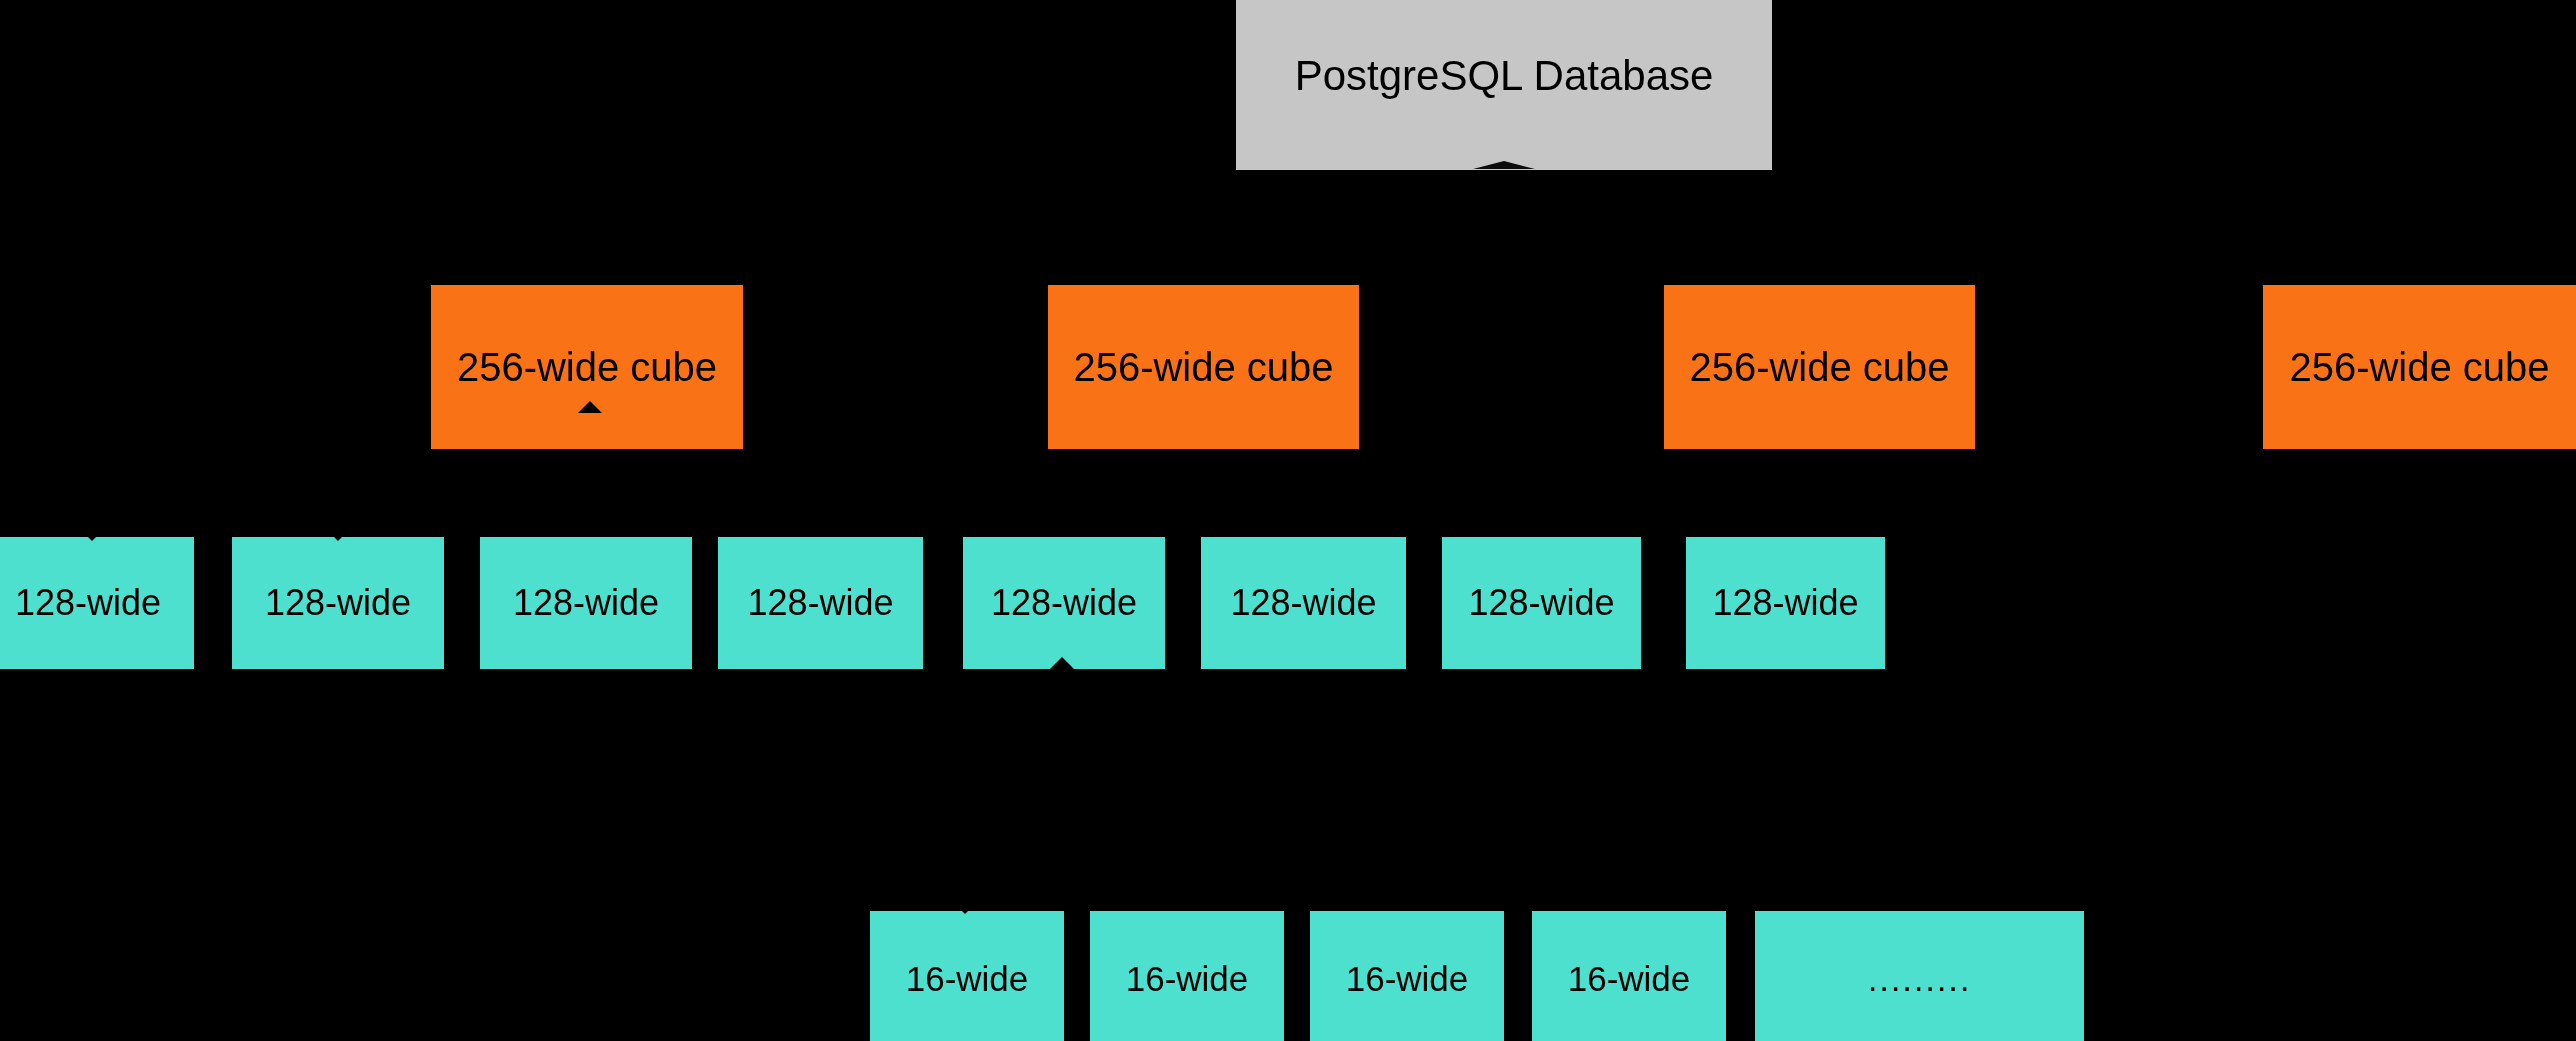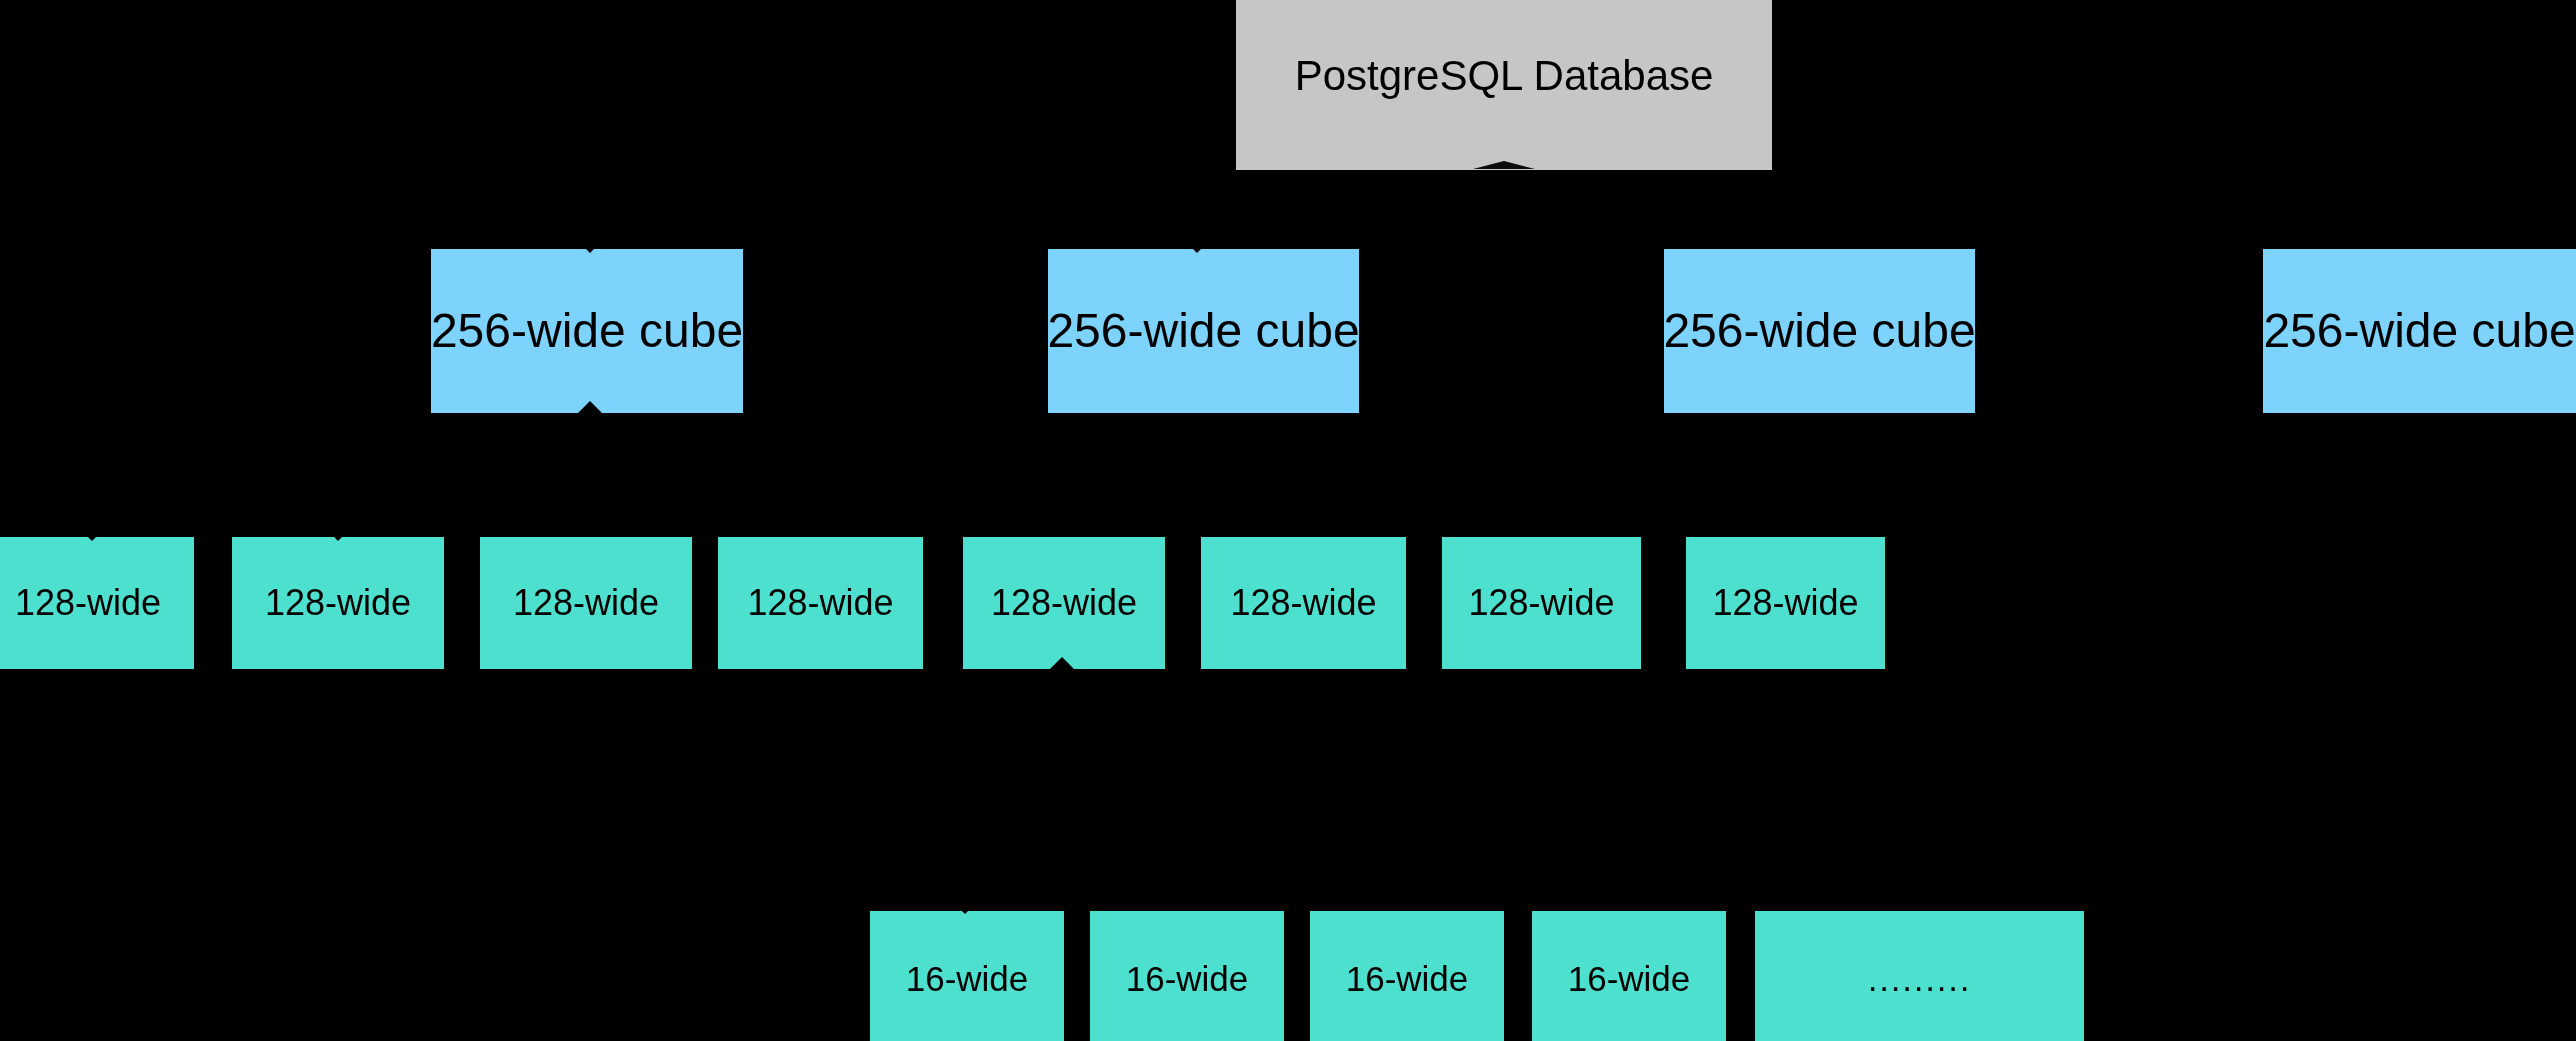--- a/index.html
+++ b/index.html
@@ -28,22 +28,23 @@
     line-height: 1.15;
     text-align: center;
     white-space: nowrap;
     overflow: visible;
   }
   .node.db {
     background: #C6C6C6;
     font-size: 42px;
   }
   .node.cube256 {
-    background: #7dd3fc;
-    font-size: 48px;
+    background: #f97316;
+    font-size: 40px;
+    margin-top: 36px;
   }
   .node.cube128 {
     background: #4EE0CE;
     font-size: 36px;
   }
   .node.cube16 {
     background: #4EE0CE;
     font-size: 35px;
   }
   .node.dots {

